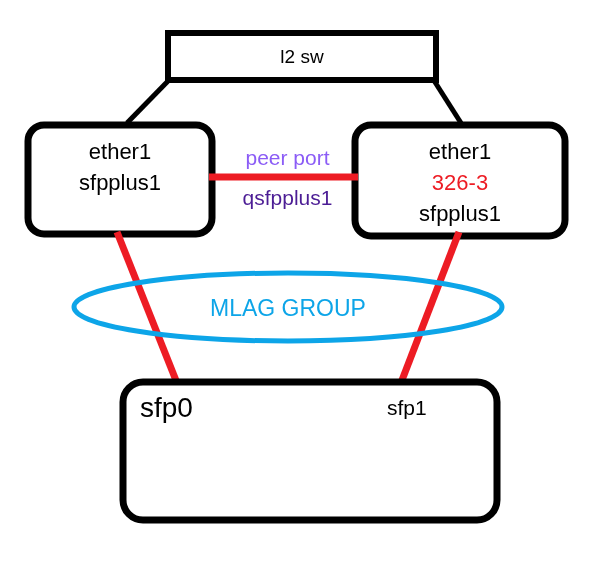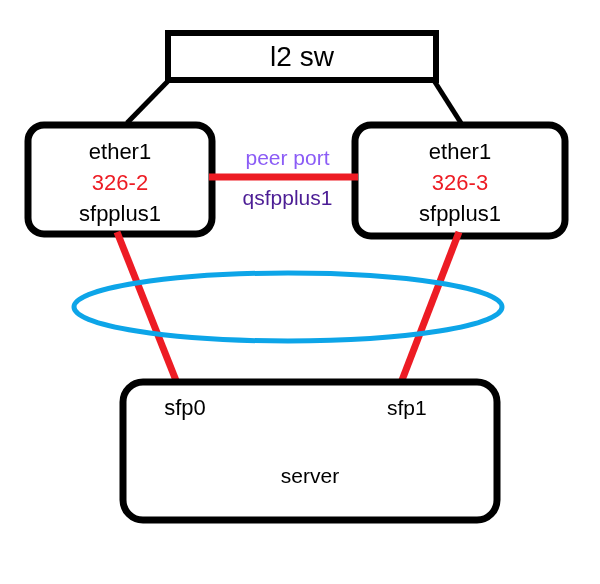--- a/index.html
+++ b/index.html
@@ -29,21 +29,21 @@
     font-family: "Liberation Sans", sans-serif;
     color: #000000;
     white-space: nowrap;
     text-align: center;
   }
   
   #l2sw-label {
     left: 168px;
     top: 43px;
     width: 268px;
-    font-size: 28px;
+    font-size: 19px;
     line-height: 28px;
   }
   
   #left-switch-labels {
     left: 28px;
     top: 136px;
     width: 184px;
     font-size: 22px;
     line-height: 31px;
   }
@@ -81,23 +81,23 @@
     width: 428px;
     font-size: 23px;
     line-height: 27px;
     color: #0DA5E8;
   }
   
   #sfp0-label {
     left: 140px;
     top: 395px;
     width: 90px;
-    font-size: 22px;
+    font-size: 28px;
     line-height: 25px;
-    text-align: center;
+    text-align: left;
   }
   #sfp1-label {
     left: 387px;
     top: 395px;
     width: 90px;
     font-size: 21px;
     line-height: 25px;
     text-align: left;
   }
   #server-label {
@@ -133,31 +133,30 @@
 
     <ellipse cx="288" cy="307" rx="214" ry="34" fill="none" stroke="#0DA5E8" stroke-width="5"></ellipse>
 
     <rect x="123" y="382" width="374" height="138" rx="20" ry="20" fill="#ffffff" stroke="#000000" stroke-width="7"></rect>
   </svg>
 
   <div class="node-label" id="l2sw-label">l2 sw</div>
 
   <div class="node-label" id="left-switch-labels">
     <span class="sw-line">ether1</span>
-    <span class="sw-line red">326-2</span>
     <span class="sw-line">sfpplus1</span>
   </div>
 
   <div class="node-label" id="right-switch-labels">
     <span class="sw-line">ether1</span>
     <span class="sw-line red">326-3</span>
     <span class="sw-line">sfpplus1</span>
   </div>
 
   <div class="node-label" id="peer-port-label">peer port</div>
   <div class="node-label" id="peer-iface-label">qsfpplus1</div>
 
+  <div class="node-label" id="mlag-label">MLAG GROUP</div>
 
   <div class="node-label" id="sfp0-label">sfp0</div>
   <div class="node-label" id="sfp1-label">sfp1</div>
-  <div class="node-label" id="server-label">server</div>
 
 </div>
 
 </body></html>

